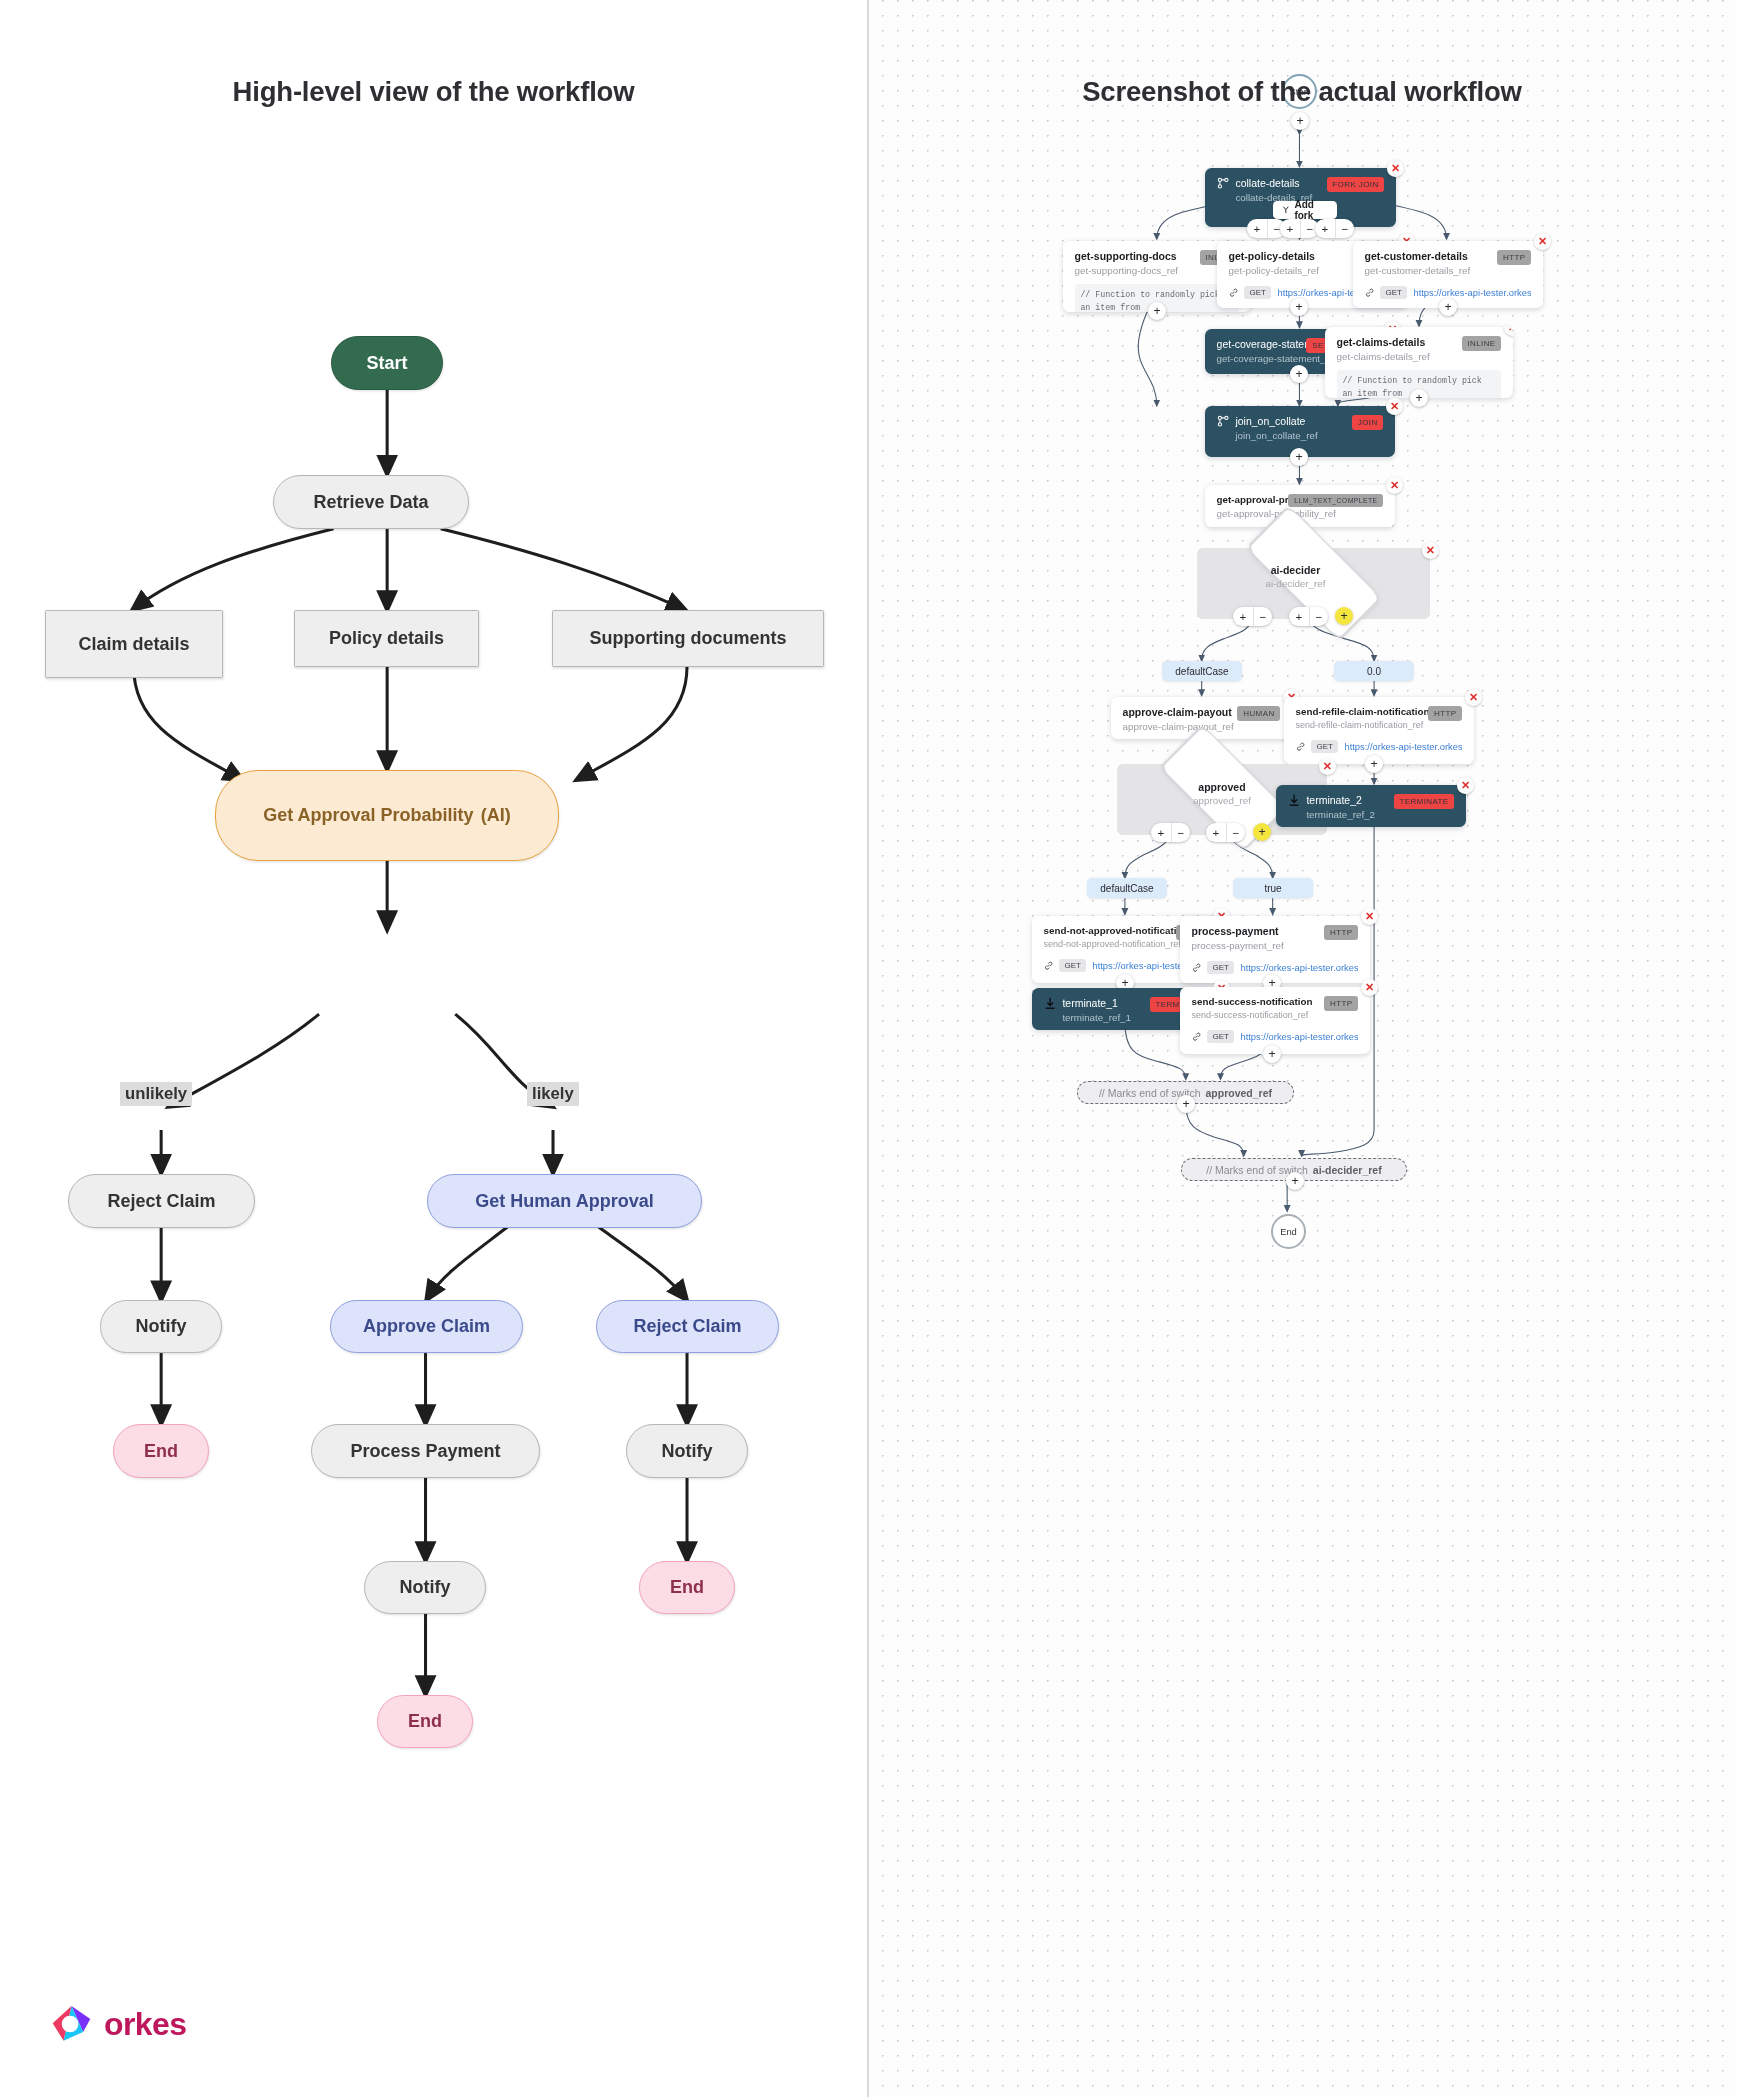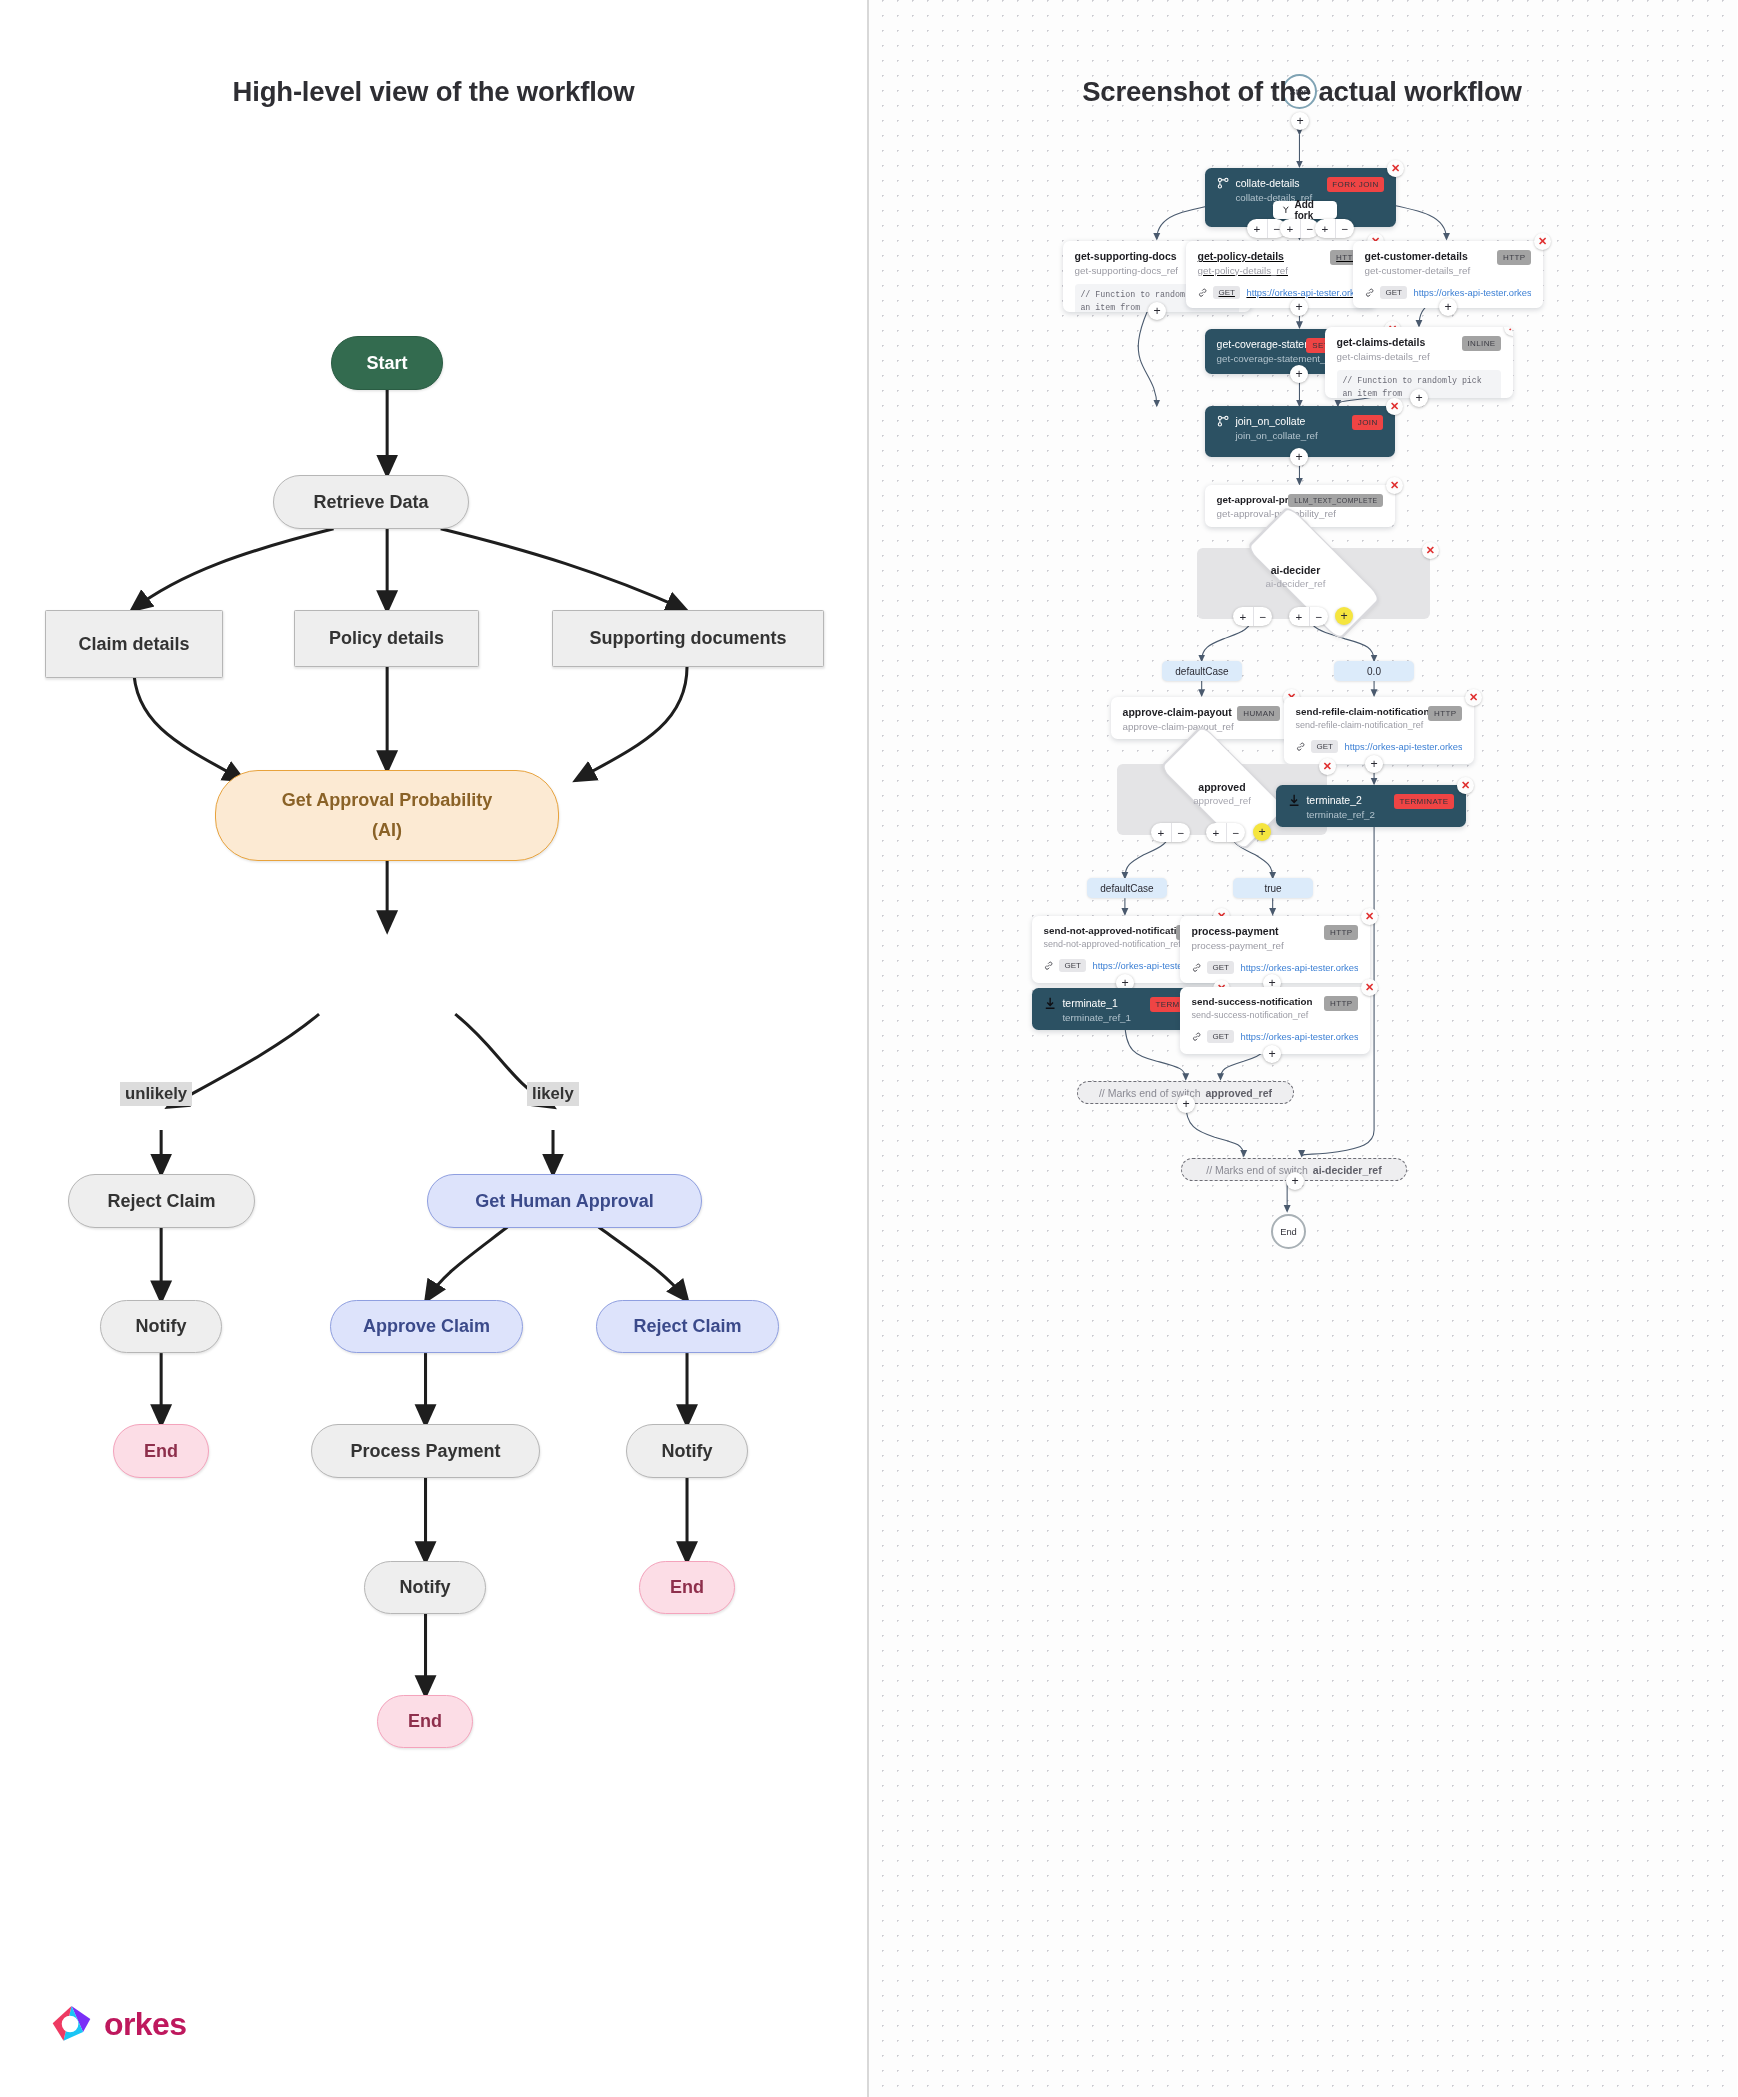--- a/index.html
+++ b/index.html
@@ -278,21 +278,21 @@
     <div class="mnode rect" style="left:45px; top:610px; width:178px; height:68px;">
       <span>Claim details</span>
     </div>
     <div class="mnode rect" style="left:294px; top:610px; width:185px; height:57px;">
       <span>Policy details</span>
     </div>
     <div class="mnode rect" style="left:552px; top:610px; width:272px; height:57px;">
       <span>Supporting documents</span>
     </div>
 
-    <div class="mnode ai" style="left:215px; top:770px; width:344px; height:91px; flex-direction:column; gap:7.2px;">
+    <div class="mnode ai" style="left:215px; top:770px; width:344px; height:91px; gap:7.2px;">
       <span>Get Approval Probability</span>
       <span>(AI)</span>
     </div>
 
 
     <div class="edge-label" style="left:120px; top:1082px;">unlikely</div>
     <div class="edge-label" style="left:527px; top:1082px;">likely</div>
 
     <div class="mnode stadium" style="left:68px; top:1174px; width:187px; height:54px;">
       <span>Reject Claim</span>
@@ -465,21 +465,21 @@
           </div>
         <div class="badge">INLINE</div>
       </div>
       <div class="code-box">
         <div>// Function to randomly pick an item from</div>
 
       </div>
     </div>
     <div class="plus-btn" style="left:281px; top:302px;">+</div>
 
-    <div class="cnode" style="left:319px; top:241px; width:190px; height:67px;text-decoration:underline;">
+    <div class="cnode" style="left:350px; top:241px; width:190px; height:67px;">
       <div class="close-x">✕</div>
       <div class="cnode-head">
         <div class="cnode-titles">
             <div>
           <div class="cnode-name">get-policy-details</div>
           <div class="cnode-ref">get-policy-details_ref</div>
         </div>
           </div>
         <div class="badge">HTTP</div>
       </div>

